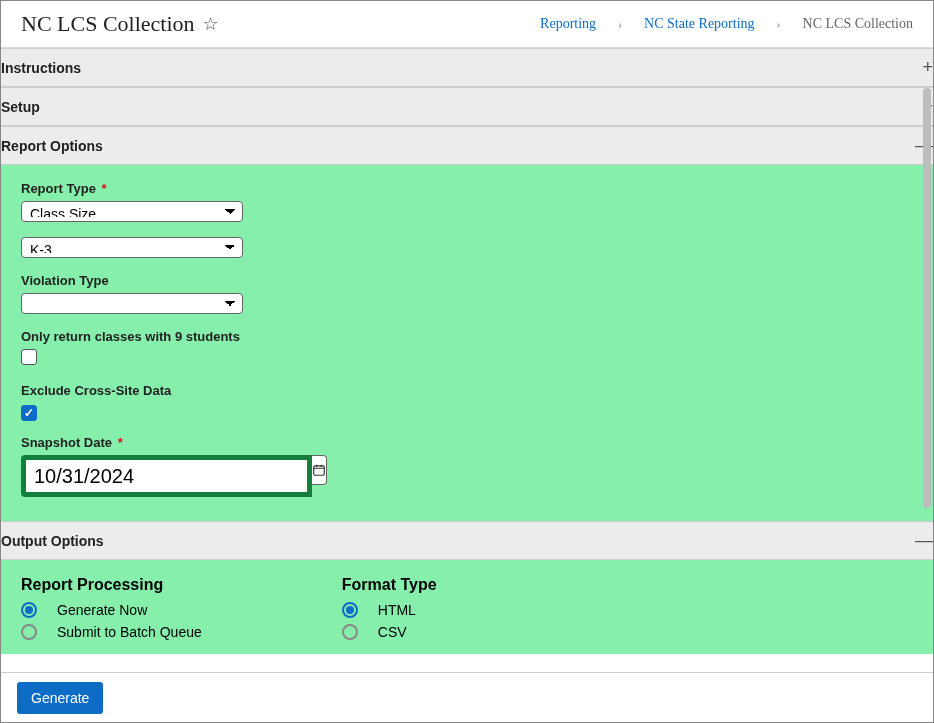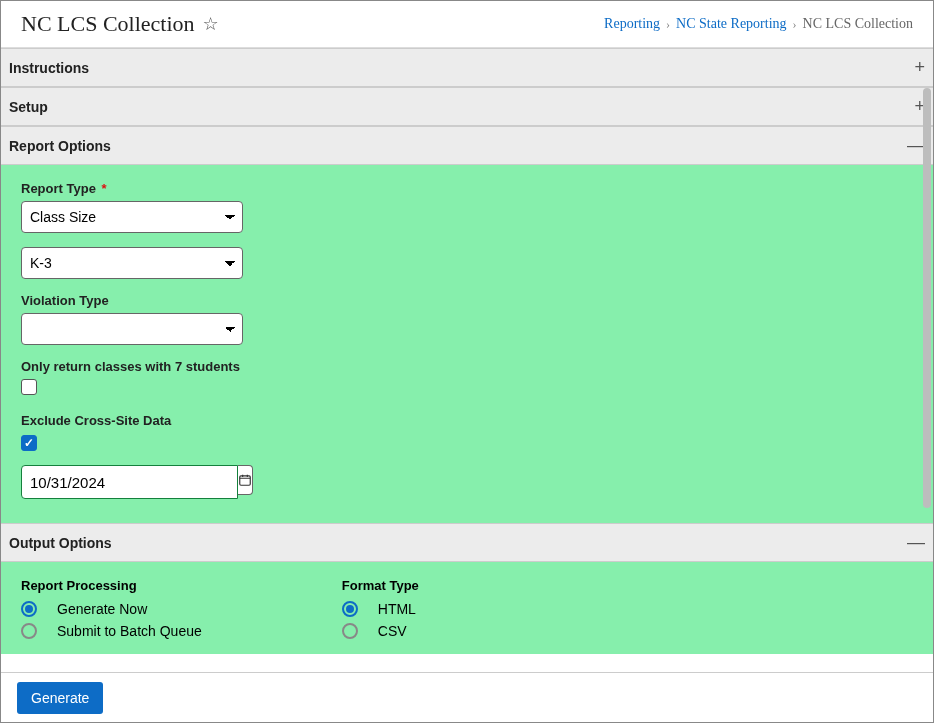--- a/index.html
+++ b/index.html
@@ -31,52 +31,52 @@
   .star-icon {
     font-size: 18px;
     color: #555;
     cursor: pointer;
   }
   .breadcrumbs {
     font-size: 14px;
     color: #666;
     display:flex;
     align-items:center;
-    gap:6px;
+    gap:22px;
   }
   .breadcrumbs a { color: #0d6cc6; text-decoration:none; cursor:pointer; }
   .chev { color:#888; font-size:12px; }
   .scroll-area {
     height: 606px;
     overflow: hidden;
     position:relative;
   }
   .section {
     border-top: 1px solid #ccc;
   }
   .section-header {
     background: #ececec;
     display:flex;
     justify-content:space-between;
     align-items:center;
-    padding: 8px 8px;
+    padding: 8px 0;
     font-size: 14px;
     font-weight: 700;
     color: #222;
     cursor:pointer;
     border-bottom:1px solid #ccc;
   }
   .section-header .toggle { font-size:18px; color:#555; font-weight:400; }
   .section-body { padding: 16px 20px 20px 20px; background:#86efac; }
   .field { margin-bottom: 14px; }
   .field-label { font-size: 13px; font-weight:700; color:#222; margin-bottom:5px; display:block; }
   .req { color:#d11; font-weight:700; margin-left:2px; }
   .select {
     width: 222px;
-    height: 32px;
+    height: 21px;
     border:1px solid #666;
     border-radius:4px;
     padding: 4px 28px 4px 8px;
     font-size:14px;
     background:#fff;
     appearance:none;
     -webkit-appearance:none;
     background-image: linear-gradient(45deg, transparent 50%, #000 50%),
                       linear-gradient(135deg, #000 50%, transparent 50%);
     background-position: right 12px center, right 7px center;
@@ -88,39 +88,39 @@
     width:16px; height:16px; border:1px solid #555; border-radius:3px;
     display:inline-flex; align-items:center; justify-content:center;
     cursor:pointer; background:#fff;
   }
   .checkbox.checked { background:#0d6cc6; border-color:#0d6cc6; }
   .checkbox.checked::after { content:"✓"; color:#fff; font-size:12px; font-weight:700; line-height:1; }
   .date-wrap { display:flex; width:170px; }
   .date-input {
     flex:1;
     height:30px;
-    border:1px solid #15803d;
+    border:5px solid #15803d;
     border-radius:4px 0 0 4px;
     padding: 16px 8px;
-    font-size:15px;
+    font-size:20px;
   }
   .date-btn {
     width:28px; height:30px;
     border:1px solid #666; border-left:none;
     border-radius:0 4px 4px 0;
     background:#fff;
     display:flex; align-items:center; justify-content:center;
     cursor:pointer;
   }
   .cols { display:flex; gap:140px; }
   .radio-row { display:flex; align-items:center; gap:20px; margin-bottom:6px; font-size:14px; cursor:pointer; }
   .radio-outer { width:16px; height:16px; border:2px solid #888; border-radius:50%; display:inline-flex; align-items:center; justify-content:center; }
   .radio-outer.sel { border-color:#0d6cc6; }
   .radio-outer.sel .radio-inner { width:8px; height:8px; background:#0d6cc6; border-radius:50%; }
-  .group-title { font-size:13px; font-weight:700; margin-bottom:8px; }
+  .group-title { font-size:16px; font-weight:700; margin-bottom:8px; }
   .footer {
     position:absolute;
     left:0; right:0; bottom:0;
     height:50px;
     border-top:1px solid #ccc;
     background:#fff;
     display:flex; align-items:center; padding: 5px 16px;
   }
   .btn-primary {
     background:#0d6cc6;
@@ -207,30 +207,34 @@
       <div class="field">
         <label class="field-label">
           <span>Violation Type</span>
         </label>
         <select class="select">
           <option></option>
         </select>
       </div>
 
       <div class="field">
-        <label class="field-label">Only return classes with 7 students</label>
+        <label class="field-label">Only return classes with 9 students</label>
         <span class="checkbox"></span>
       </div>
 
       <div class="field">
         <label class="field-label">Exclude Cross-Site Data</label>
         <span class="checkbox checked"></span>
       </div>
 
       <div class="field" style="margin-bottom:4px;">
+        <label class="field-label">
+          <span>Snapshot Date</span>
+          <span class="req">*</span>
+        </label>
         <div class="date-wrap">
           <input class="date-input" value="10/31/2024" style="">
           <div class="date-btn">
             <svg width="14" height="14" viewBox="0 0 24 24" fill="none" stroke="#333" stroke-width="2">
                 <rect x="3" y="5" width="18" height="16" rx="2"></rect>
                 <path d="M3 9h18M8 3v4M16 3v4"></path>
               </svg>
           </div>
         </div>
       </div>

